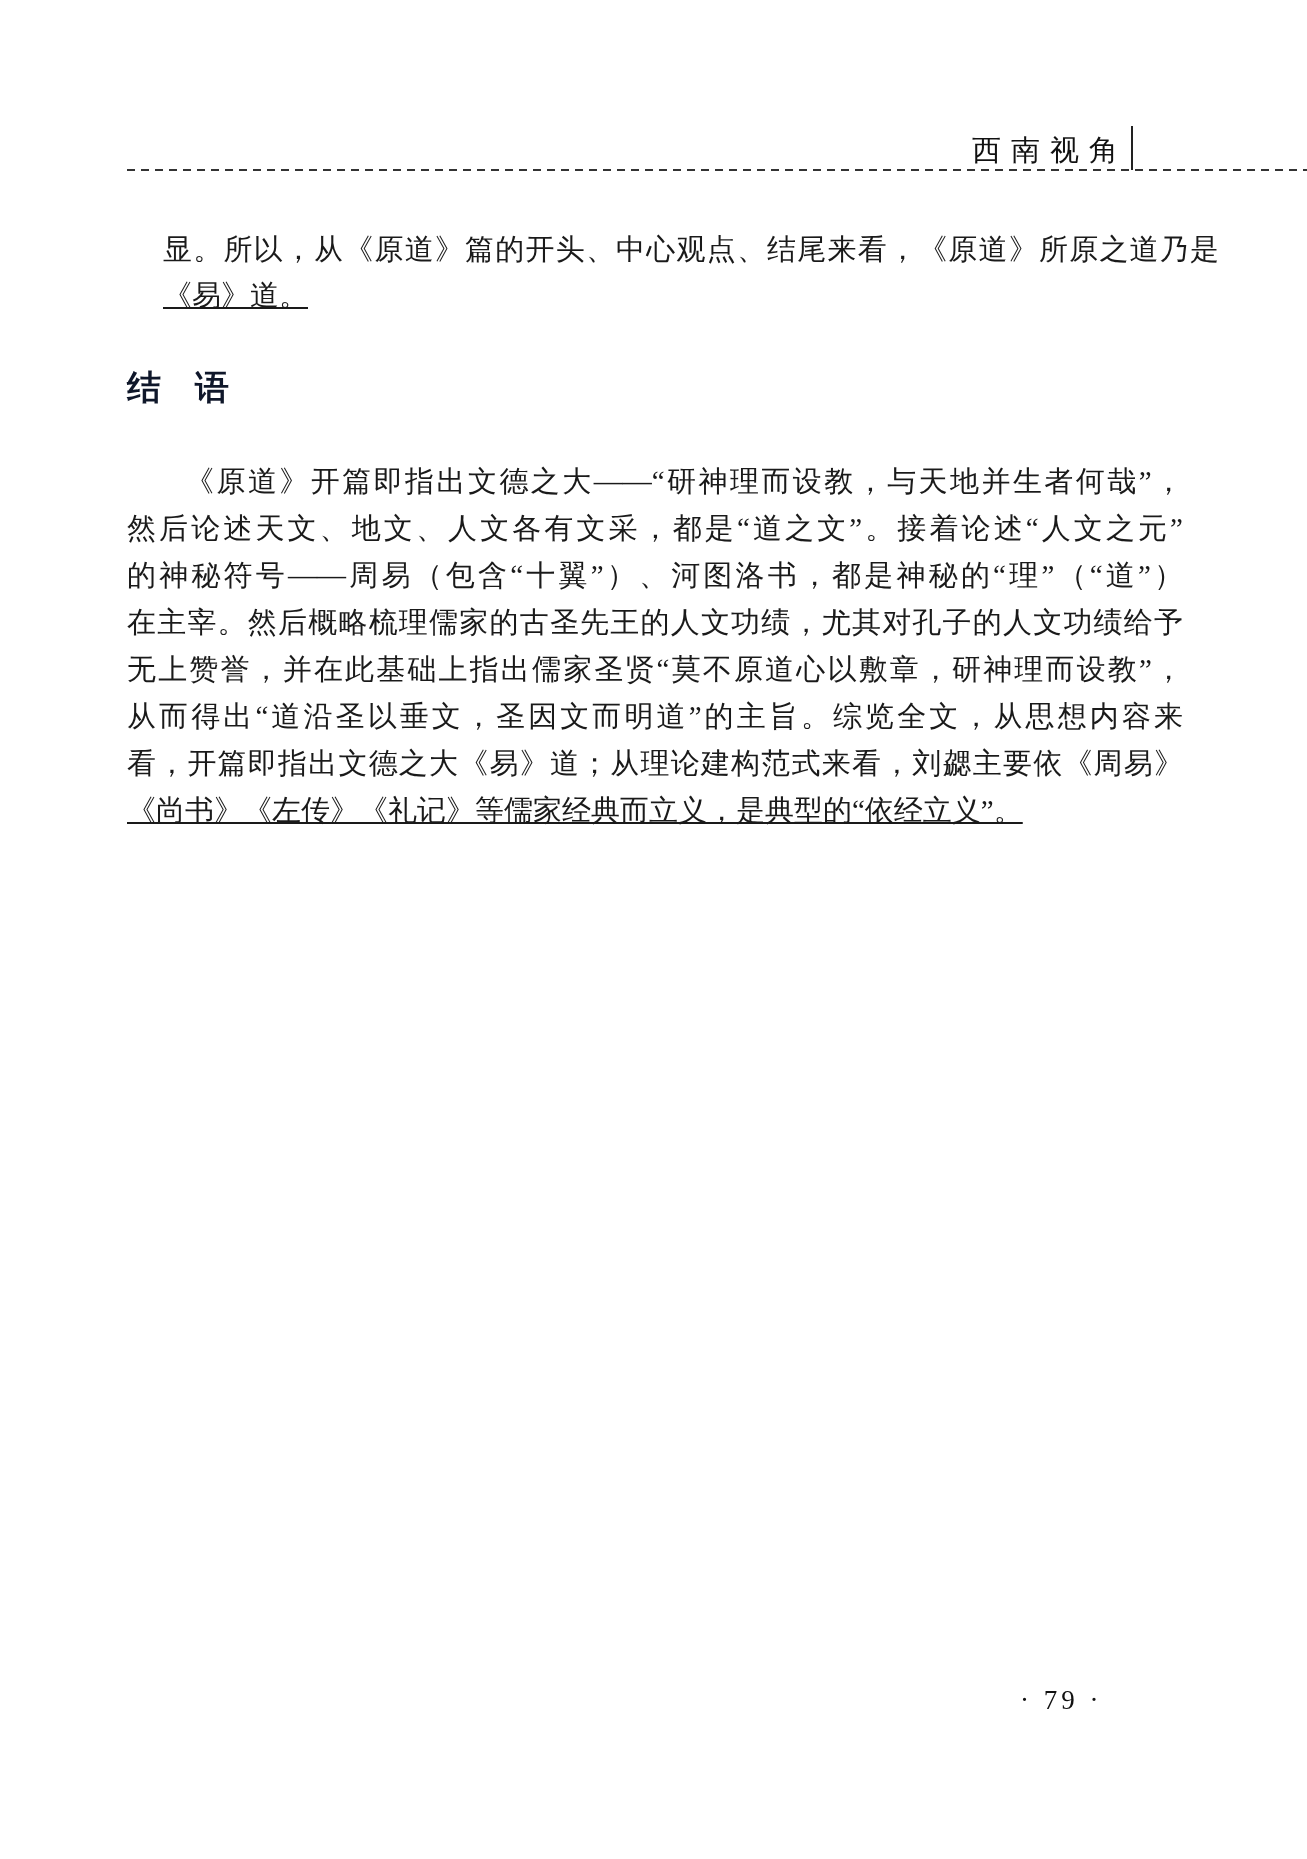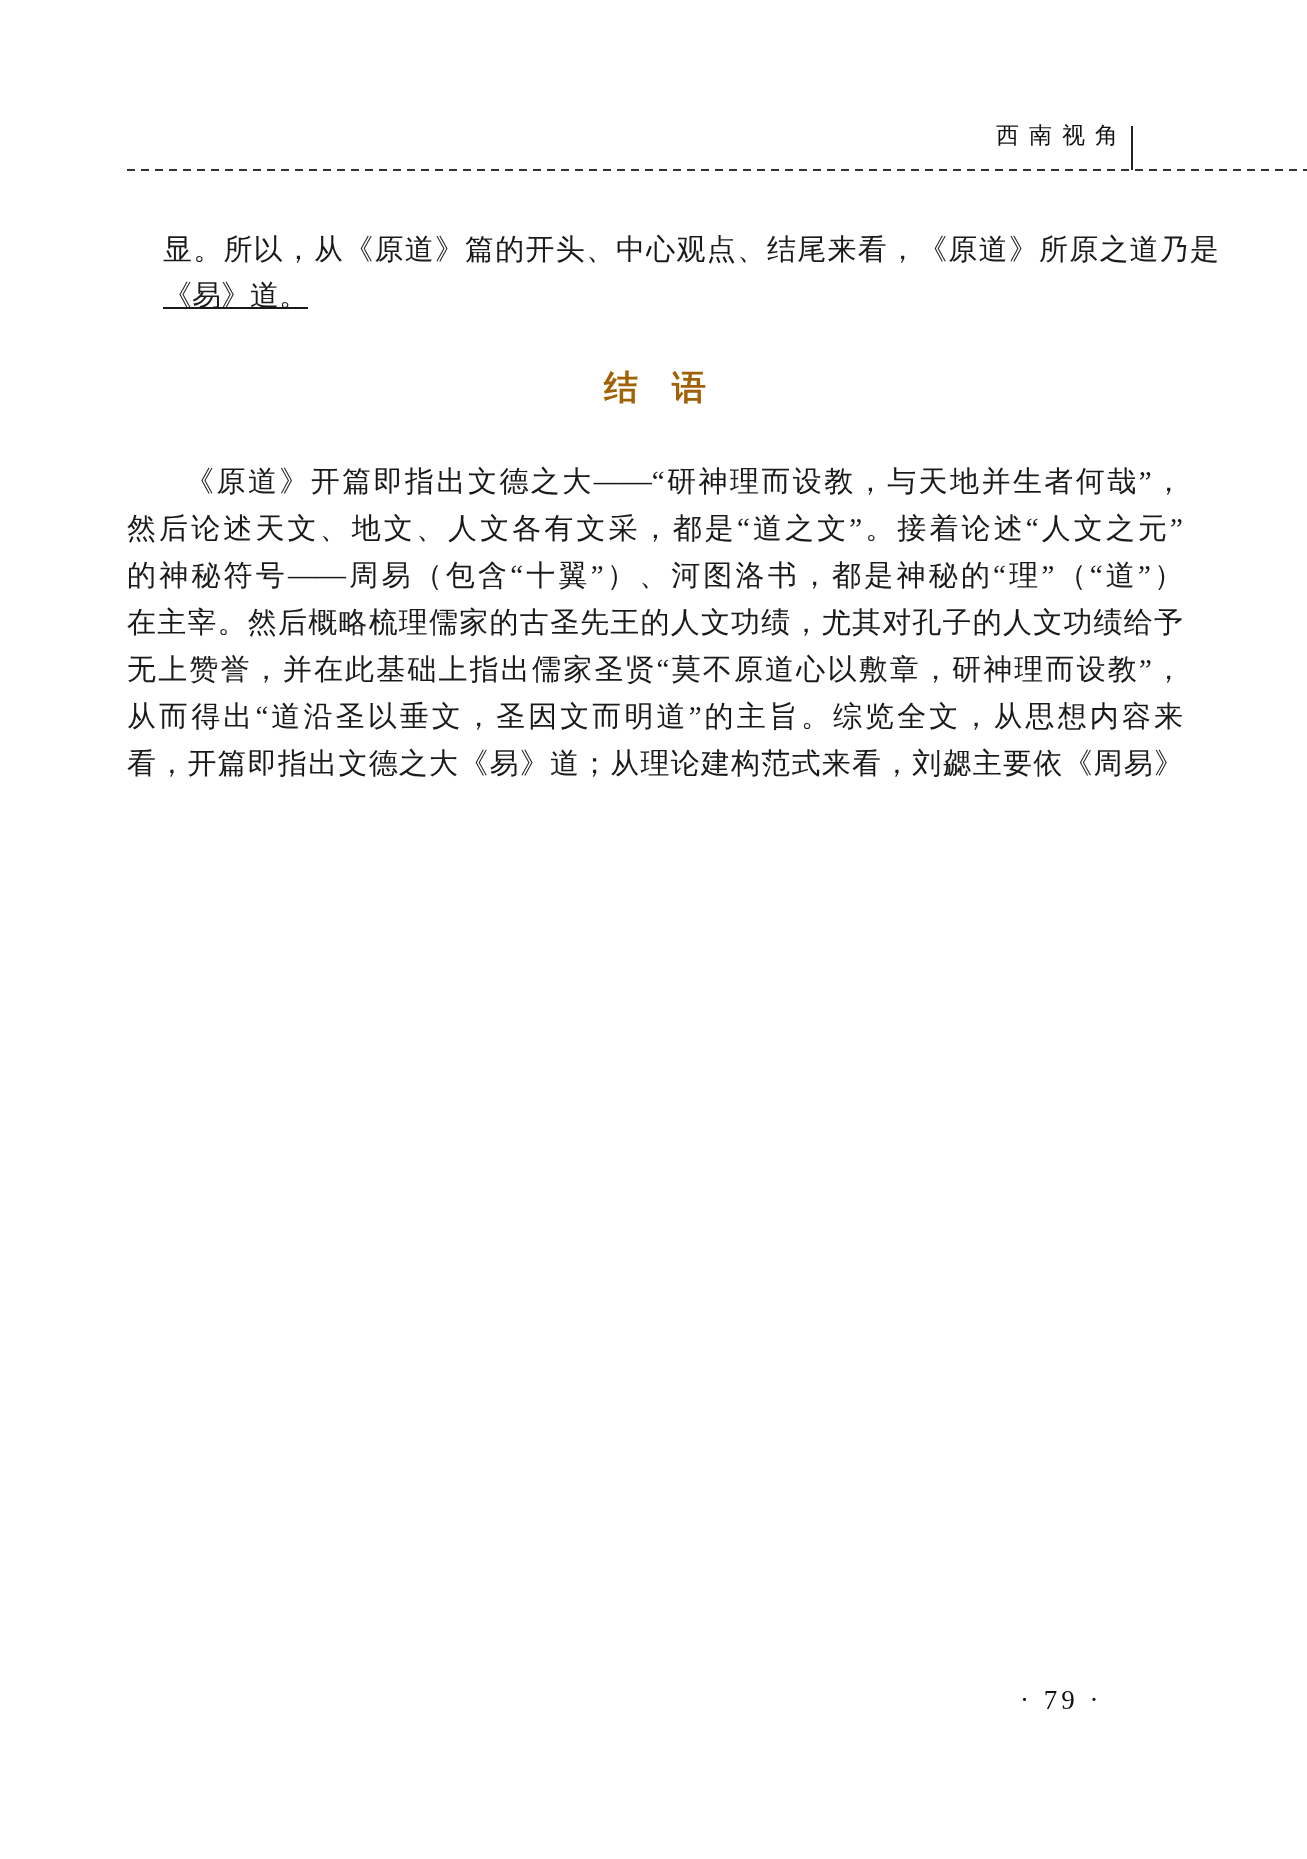--- a/index.html
+++ b/index.html
@@ -9,25 +9,25 @@
     height: 1859px;
     background: #ffffff;
     font-family: "Liberation Serif", "DejaVu Serif", serif;
     color: #1a1a1a;
     overflow: hidden;
   }
 
   
   .header-title {
     position: absolute;
-    top: 116px;
+    top: 130px;
     left: 127px;
     width: 1001px;
     text-align: right;
-    font-size: 23px;
+    font-size: 29px;
     line-height: 40px;
     letter-spacing: 10px;
     font-weight: 500;
     color: #111;
     white-space: nowrap;
   }
   .header-accent-bar {
     position: absolute;
     top: 126px;
     left: 1131px;
@@ -68,26 +68,25 @@
     text-decoration: underline;
   }
   .line.indent { text-indent: 58px; }
 
   
   .section-heading {
     position: absolute;
     top: 365px;
     left: 127px;
     width: 1056px;
-    text-align: center;
     font-family: "Liberation Sans", "DejaVu Sans", sans-serif;
     font-weight: bold;
     font-size: 34px;
     line-height: 44px;
-    color: #a16207;
+    color: #0f172a;
   }
 
   
   .page-number {
     position: absolute;
     top: 1684px;
     left: 1020px;
     width: 112px;
     text-align: left;
     font-size: 27px;
@@ -114,17 +113,18 @@
   <div class="section-heading">结　语</div>
 
   <div class="content main-paragraph">
     <div class="line indent">《原道》开篇即指出文德之大——“研神理而设教，与天地并生者何哉”，</div>
     <div class="line">然后论述天文、地文、人文各有文采，都是“道之文”。接着论述“人文之元”</div>
     <div class="line">的神秘符号——周易（包含“十翼”）、河图洛书，都是神秘的“理”（“道”）</div>
     <div class="line">在主宰。然后概略梳理儒家的古圣先王的人文功绩，尤其对孔子的人文功绩给予</div>
     <div class="line">无上赞誉，并在此基础上指出儒家圣贤“莫不原道心以敷章，研神理而设教”，</div>
     <div class="line">从而得出“道沿圣以垂文，圣因文而明道”的主旨。综览全文，从思想内容来</div>
     <div class="line">看，开篇即指出文德之大《易》道；从理论建构范式来看，刘勰主要依《周易》</div>
+    <div class="line short">《尚书》《左传》《礼记》等儒家经典而立义，是典型的“依经立义”。</div>
   </div>
 
   <div class="page-number">· 79 ·</div>
 
 </div>
 
 </body></html>

